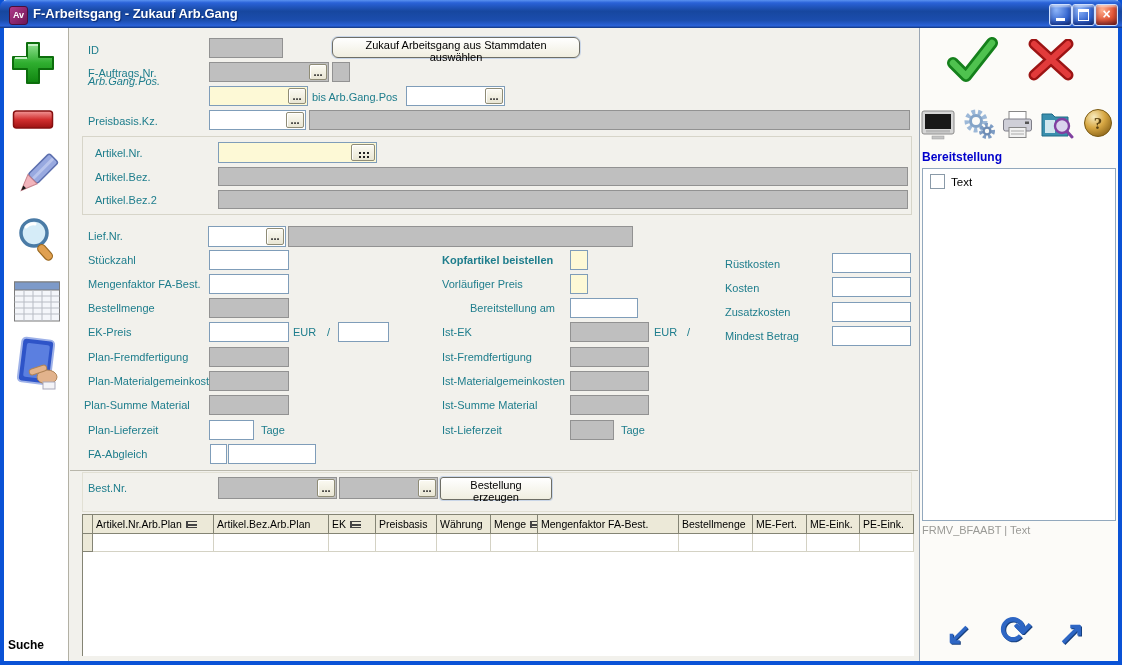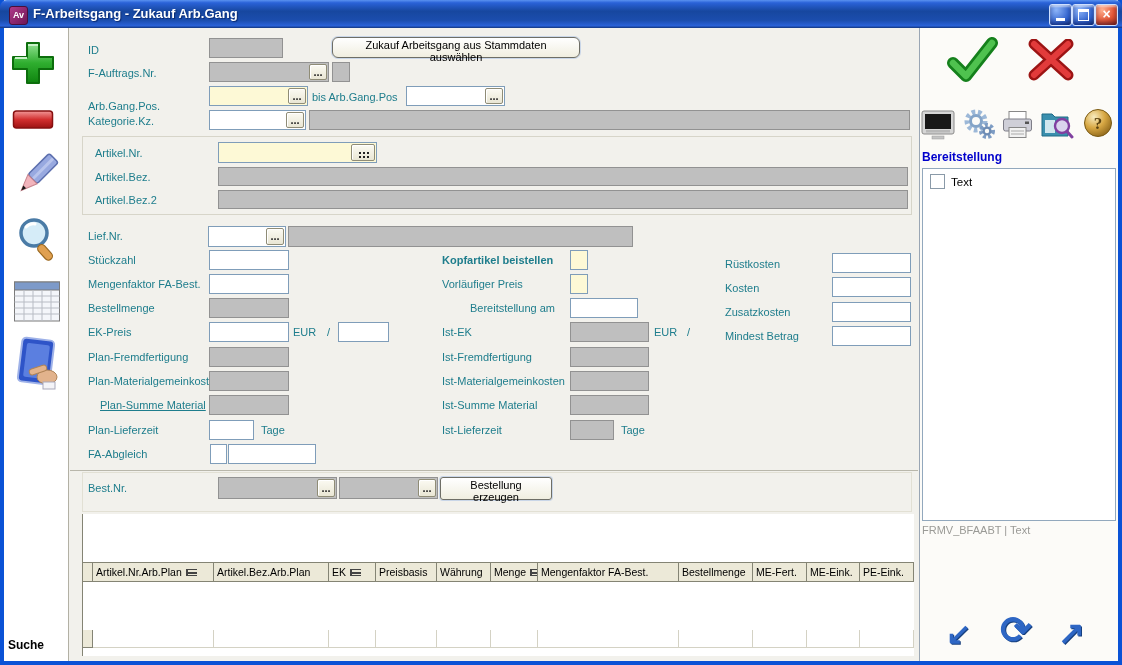--- a/index.html
+++ b/index.html
@@ -55,21 +55,21 @@
   .dotsbtn i{display:block;width:12px;height:8px;margin:5px auto 0;
     background-image:radial-gradient(#222 1.1px,transparent 1.2px);background-size:4px 4px;}
   .xpbtn{position:absolute;box-sizing:border-box;background:linear-gradient(#ffffff,#f0eee0);
     border:1px solid #6e6e66;border-radius:3px;font:11px "Liberation Sans",sans-serif;color:#000;
     text-align:center;cursor:pointer;z-index:5;box-shadow:0 0 0 1px #c9d6e8;}
   .gbox{position:absolute;border:1px solid #d7d5c9;z-index:2;}
   .hsep{position:absolute;height:1px;background:#b9b7ab;z-index:2;}
   
   .grid{position:absolute;left:82px;top:514px;background:#fff;z-index:5;border-left:1px solid #848474;}
   .grow{display:flex;}
-  .gcell{box-sizing:border-box;overflow:hidden;white-space:nowrap;margin-top:48px;}
+  .gcell{box-sizing:border-box;overflow:hidden;white-space:nowrap;}
   .ghead{background:#ece9d8;border:1px solid #848474;border-left:none;height:20px;
     font-size:10.5px;color:#000;padding:3px 2px 0 3px;cursor:pointer;}
   .gbody{background:#fff;border-right:1px solid #d4d2c4;border-bottom:1px solid #d4d2c4;height:18px;cursor:pointer;}
   .gbody.gsel{background:#ece9d8;border-right:1px solid #848474;border-bottom:1px solid #848474;}
   .sortg{display:inline-block;width:9px;height:7px;margin-left:4px;
     background:repeating-linear-gradient(to bottom,#444 0 1.5px,transparent 1.5px 3.2px);
     border-left:2px solid #444;}
   
   .rbtn{position:absolute;cursor:pointer;z-index:5;}
   .uplabel{position:absolute;left:922px;top:150px;color:#0000cc;font:bold 12px "Liberation Sans",sans-serif;z-index:5;}
@@ -166,30 +166,30 @@
 <div class="lbl" style="left:88px;top:44px;">ID</div>
 <div class="fld gray" style="left:209px;top:38px;width:74px;"></div>
 <button class="xpbtn" style="left:332px;top:37px;width:248px;height:21px;border-radius:6px;">Zukauf Arbeitsgang aus Stammdaten auswählen</button>
 
 <div class="lbl" style="left:88px;top:67px;">F-Auftrags.Nr.</div>
 <div class="fld gray" style="left:209px;top:62px;width:120px;">
   <button class="browse">...</button>
 </div>
 <div class="fld gray" style="left:332px;top:62px;width:18px;"></div>
 
-<div class="lbl" style="left:88px;top:100px;">Arb.Gang.Pos.</div>
+<div class="lbl" style="left:88px;top:75px;font-style:italic;">Arb.Gang.Pos.</div>
 <div class="fld yellow" style="left:209px;top:86px;width:99px;">
   <button class="browse">...</button>
 </div>
 <div class="lbl" style="left:312px;top:91px;">bis Arb.Gang.Pos</div>
 <div class="fld" style="left:406px;top:86px;width:99px;">
   <button class="browse">...</button>
 </div>
 
-<div class="lbl" style="left:88px;top:115px;">Kategorie.Kz.</div>
+<div class="lbl" style="left:88px;top:115px;">Preisbasis.Kz.</div>
 <div class="fld" style="left:209px;top:110px;width:97px;">
   <button class="browse">...</button>
 </div>
 <div class="fld gray" style="left:309px;top:110px;width:601px;"></div>
 
 <div class="gbox" style="left:82px;top:136px;width:828px;height:77px;"></div>
 <div class="lbl" style="left:95px;top:147px;">Artikel.Nr.</div>
 <div class="fld yellow" style="left:218px;top:142px;width:159px;height:21px;">
   <button class="dotsbtn">
       <i></i>
@@ -242,21 +242,21 @@
 <div class="lbl" style="left:88px;top:351px;">Plan-Fremdfertigung</div>
 <div class="fld gray" style="left:209px;top:347px;width:80px;"></div>
 <div class="lbl" style="left:442px;top:351px;">Ist-Fremdfertigung</div>
 <div class="fld gray" style="left:570px;top:347px;width:79px;"></div>
 
 <div class="lbl" style="left:88px;top:375px;">Plan-Materialgemeinkosten</div>
 <div class="fld gray" style="left:209px;top:371px;width:80px;"></div>
 <div class="lbl" style="left:442px;top:375px;">Ist-Materialgemeinkosten</div>
 <div class="fld gray" style="left:570px;top:371px;width:79px;"></div>
 
-<div class="lbl" style="left:100px;top:399px;text-decoration:underline;">Plan-Summe Material</div>
+<div class="lbl" style="left:84px;top:399px;">Plan-Summe Material</div>
 <div class="fld gray" style="left:209px;top:395px;width:80px;"></div>
 <div class="lbl" style="left:442px;top:399px;">Ist-Summe Material</div>
 <div class="fld gray" style="left:570px;top:395px;width:79px;"></div>
 
 <div class="lbl" style="left:88px;top:424px;">Plan-Lieferzeit</div>
 <input class="fld" style="left: 209px; top: 420px; width: 45px;">
 <div class="lbl" style="left:261px;top:424px;">Tage</div>
 <div class="lbl" style="left:442px;top:424px;">Ist-Lieferzeit</div>
 <div class="fld gray" style="left:570px;top:420px;width:44px;"></div>
 <div class="lbl" style="left:621px;top:424px;">Tage</div>

